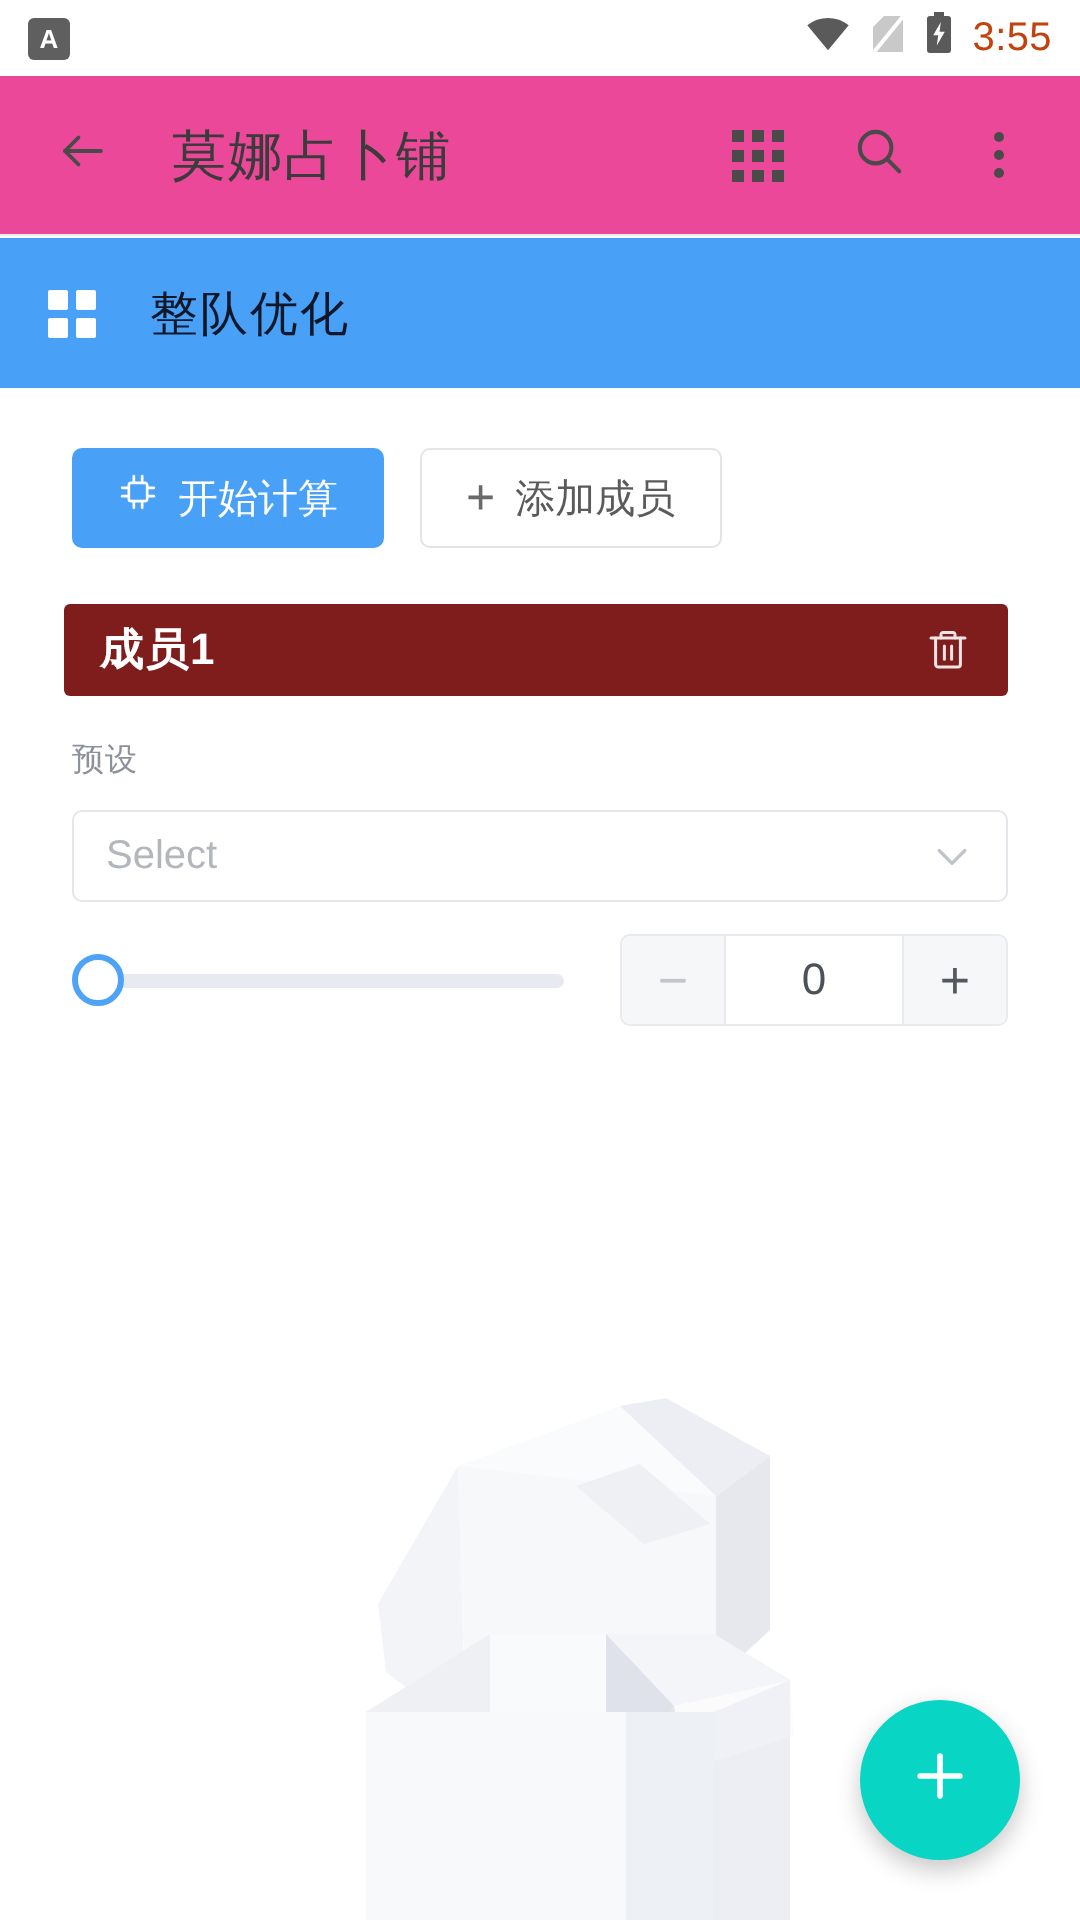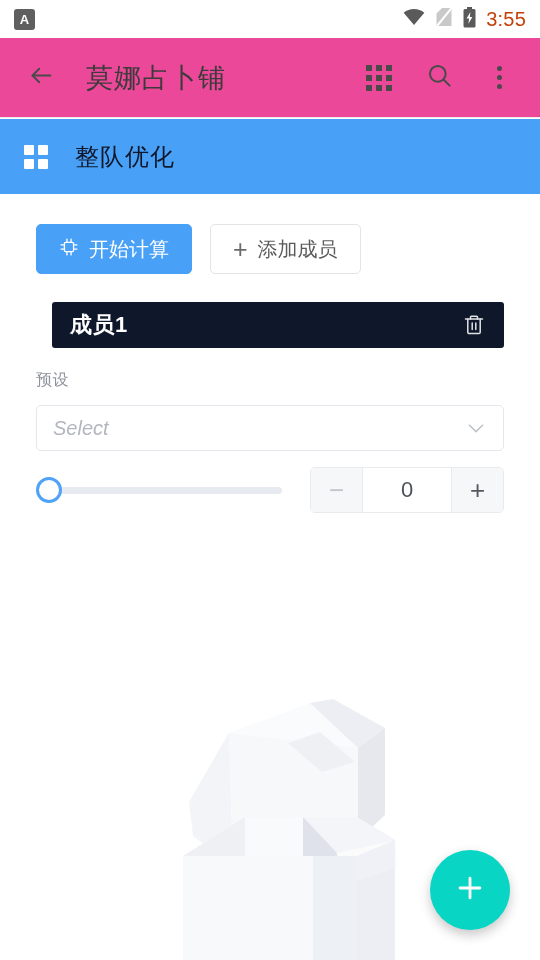--- a/index.html
+++ b/index.html
@@ -89,39 +89,39 @@
     display: flex; align-items: center; justify-content: center;
     gap: 10px; padding: 0 22px;
     font-size: 20px; cursor: pointer; white-space: nowrap;
   }
   .btn-primary { background: #49a0f7; color: #ffffff; border: 1px solid #49a0f7; }
   .btn-ghost { background: #ffffff; color: #5b5b5b; border: 1px solid #e2e4e8; }
   .btn-ghost .plus-g { font-size: 25px; font-weight: 300; color: #6a6a6a; line-height: 1; }
 
   
   .member-head {
-    margin: 28px 36px 0 52px;
-    height: 46px; background: #0f172a;
+    margin: 28px 36px 0 32px;
+    height: 46px; background: #7f1d1d;
     border-radius: 3px;
     display: flex; align-items: center;
     padding: 0 18px;
   }
   .member-name { color: #ffffff; font-size: 22px; font-weight: bold; letter-spacing: .5px; }
   .member-del { margin-left: auto; cursor: pointer; display: flex; align-items: center; }
 
   
   .field { margin: 16px 36px; }
   .field-label {
     font-size: 16px; color: #8d919a; margin-top: 22px; margin-bottom: 14px;
     letter-spacing: .5px;
   }
   .select {
     height: 46px; border: 1px solid #e4e7eb; border-radius: 5px;
     background: #ffffff; display: flex; align-items: center;
-    padding: 0 16px; cursor: pointer; font-style: italic;
+    padding: 0 16px; cursor: pointer;
   }
   .select-value { font-size: 20px; color: #b3b7bd; }
   .select-chev { margin-left: auto; display: flex; }
 
   
   .slider-row { display: flex; align-items: center; margin: 0 36px; margin-top: 12px; }
   .slider-wrap {
     position: relative; width: 246px; height: 30px;
     display: flex; align-items: center; cursor: pointer;
   }

